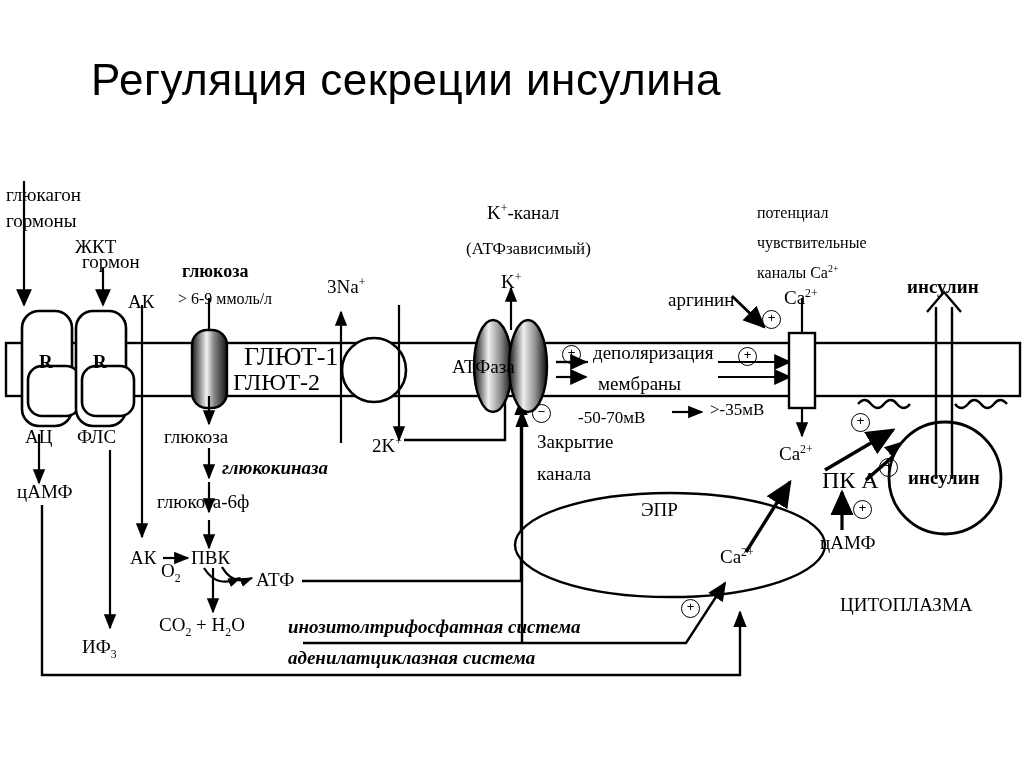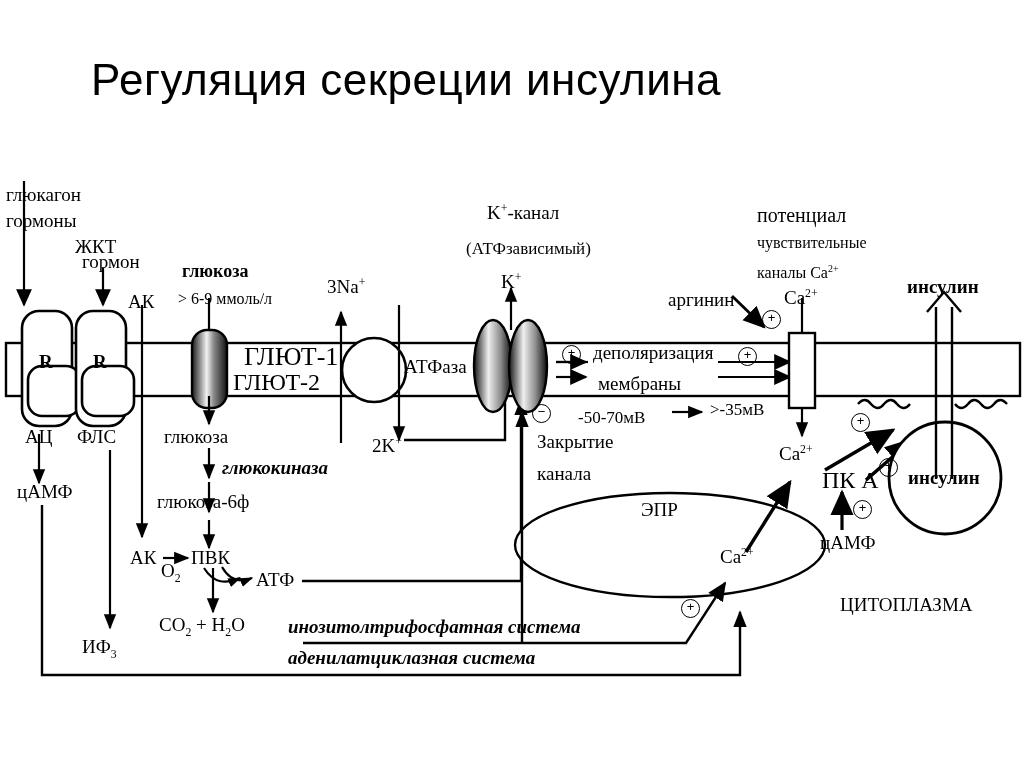--- a/index.html
+++ b/index.html
@@ -200,41 +200,41 @@
   <div class="lbl" style="left:161px;top:561px;font-size:19px;"><span>O</span><sub>2</sub></div>
 
   <div class="lbl" style="left:256px;top:570px;font-size:19px;">АТФ</div>
 
   <div class="lbl" style="left:159px;top:615px;font-size:19px;">CO<sub>2</sub> + H<sub>2</sub>O</div>
 
   <div class="lbl" style="left:82px;top:637px;font-size:19px;"><span>ИФ</span><sub>3</sub></div>
 
   <div class="lbl" style="left:327px;top:277px;font-size:19px;"><span>3Na</span><sup>+</sup></div>
   <div class="lbl" style="left:372px;top:436px;font-size:19px;"><span>2K</span><sup>+</sup></div>
-  <div class="lbl" style="left:404px;top:357px;font-size:19px;">АТФаза</div>
+  <div class="lbl" style="left:404px;top:357px;font-size:19px;padding-left:48px;">АТФаза</div>
 
   <div class="lbl" style="left:487px;top:203px;font-size:19px;"><span>K</span><sup>+</sup><span>-канал</span></div>
   <div class="lbl" style="left:466px;top:240px;font-size:17px;">(АТФзависимый)</div>
   <div class="lbl" style="left:501px;top:272px;font-size:19px;"><span>K</span><sup>+</sup></div>
 
   <div class="minus" style="left:532px;top:404px;">
     <span>−</span></div>
   <div class="lbl" style="left:537px;top:432px;font-size:19px;">Закрытие</div>
   <div class="lbl" style="left:537px;top:464px;font-size:19px;">канала</div>
 
   <div class="plus" style="left:562px;top:345px;">
     <span>+</span></div>
   <div class="lbl" style="left:593px;top:343px;font-size:19px;">деполяризация</div>
   <div class="lbl" style="left:598px;top:374px;font-size:19px;">мембраны</div>
   <div class="plus" style="left:738px;top:347px;">
     <span>+</span></div>
   <div class="lbl" style="left:578px;top:401px;font-size:17px;margin-top:8px;">-50-70мВ</div>
   <div class="lbl" style="left:710px;top:401px;font-size:17px;">&gt;-35мВ</div>
 
-  <div class="lbl" style="left:757px;top:205px;font-size:20px;">потенциал</div>
+  <div class="lbl" style="left:757px;top:205px;font-size:16px;">потенциал</div>
   <div class="lbl" style="left:757px;top:235px;font-size:16px;">чувствительные</div>
   <div class="lbl" style="left:757px;top:265px;font-size:16px;"><span>каналы Ca</span><sup>2+</sup></div>
 
   <div class="lbl" style="left:668px;top:290px;font-size:19px;">аргинин</div>
   <div class="plus" style="left:762px;top:310px;">
     <span>+</span></div>
   <div class="lbl" style="left:784px;top:288px;font-size:19px;"><span>Ca</span><sup>2+</sup></div>
   <div class="lbl" style="left:779px;top:444px;font-size:19px;"><span>Ca</span><sup>2+</sup></div>
 
   <div class="lbl" style="left:641px;top:500px;font-size:19px;">ЭПР</div>

